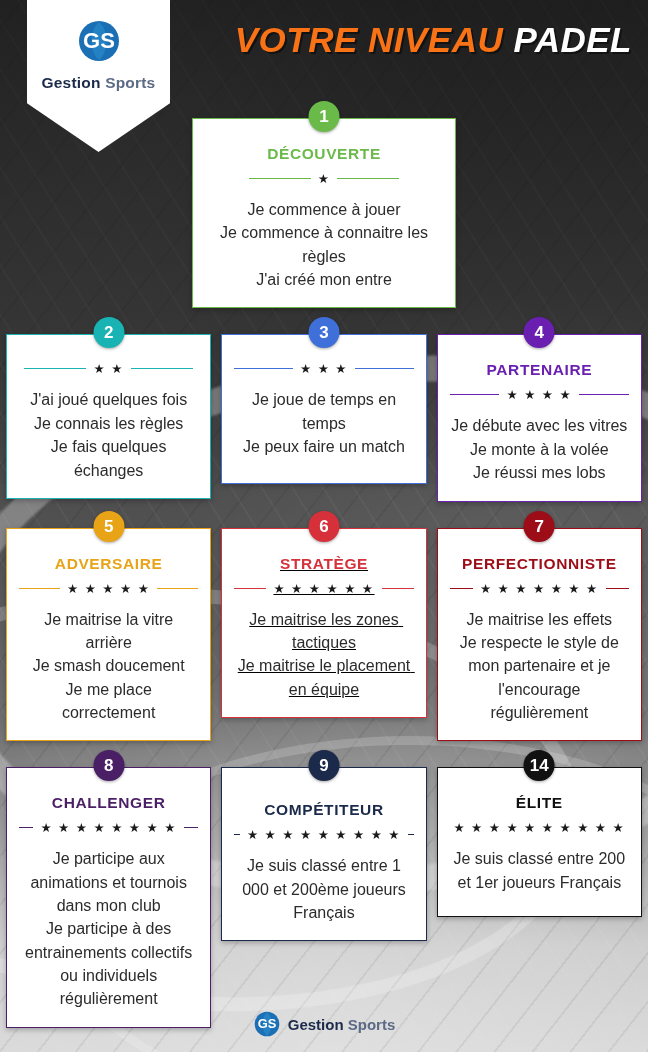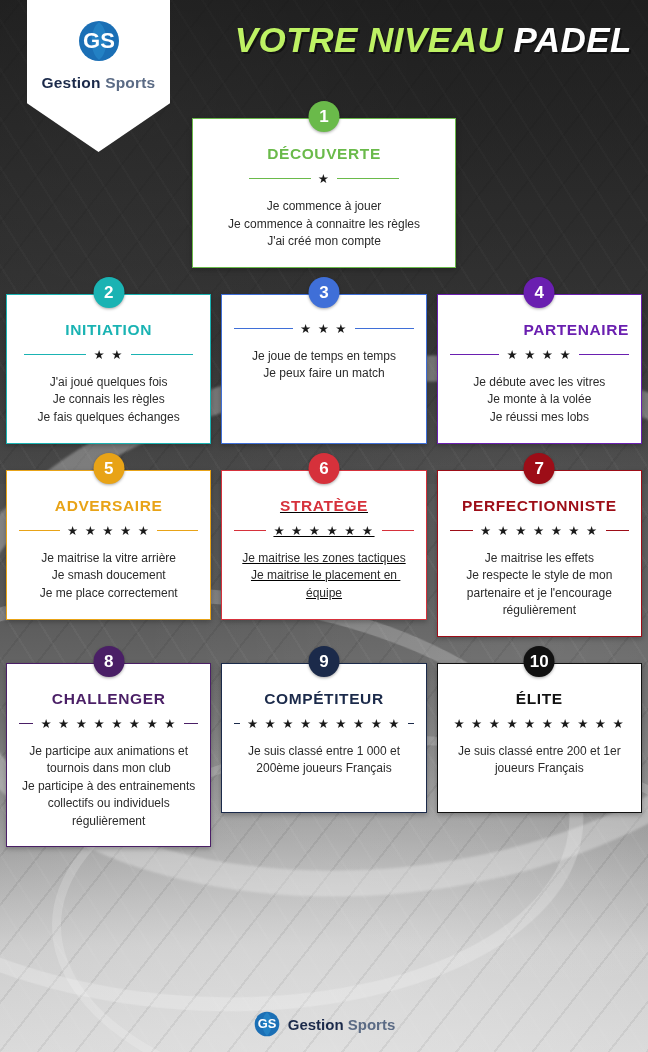--- a/index.html
+++ b/index.html
@@ -102,21 +102,21 @@
     text-align: right;
     font-family: "Liberation Sans", sans-serif;
     font-size: 35px;
     font-style: italic;
     font-weight: bold;
     letter-spacing: 0.5px;
     color: #ffffff;
     text-shadow: 2px 2px 0 rgba(0,0,0,0.45);
     white-space: nowrap;
   }
-  #title .t-grey { color: #bef264; margin-left: 39px; }
+  #title .t-grey { color: #f97316; margin-left: 39px; }
 
   
   #levels {
     position: relative;
     z-index: 3;
     padding: 0 6px;
   }
   .row {
     display: flex;
     justify-content: center;
@@ -176,21 +176,21 @@
     height: 1px;
     max-width: 62px;
   }
   .stars {
     font-size: 12.5px;
     letter-spacing: 1.5px;
     color: #1a1a1a;
     white-space: nowrap;
   }
   .desc {
-    font-size: 12px;
+    font-size: 16px;
     line-height: 1.46;
     color: #2b2b2b;
   }
   .desc div { white-space: pre-wrap; }
 
   
   #footer {
     position: absolute;
     left: 0; right: 0; bottom: 14px;
     z-index: 3;
@@ -238,31 +238,30 @@
       <div class="card" style="border-color: rgb(106, 186, 74);">
         <h3 style="color: rgb(106, 186, 74);">DÉCOUVERTE</h3>
         <div class="stars-row">
           <span class="rule" style="background: rgb(106, 186, 74);"></span>
           <span class="stars">★</span>
           <span class="rule" style="background: rgb(106, 186, 74);"></span>
         </div>
         <div class="desc">
           <div>Je commence à jouer</div>
           <div>Je commence à connaitre les règles</div>
-          <div>J'ai créé mon compte</div>
+          <div>J'ai créé mon entre</div>
         </div>
       </div>
     </div>
   </div>
 
   <div class="row row-2">
     <div class="card-wrap">
       <div class="badge" style="background: rgb(26, 179, 179);">2</div>
       <div class="card" style="border-color: rgb(26, 179, 179);">
-        <h3 style="color: rgb(26, 179, 179);">INITIATION</h3>
         <div class="stars-row">
           <span class="rule" style="background: rgb(26, 179, 179);"></span>
           <span class="stars">★ ★</span>
           <span class="rule" style="background: rgb(26, 179, 179);"></span>
         </div>
         <div class="desc">
           <div>J'ai joué quelques fois</div>
           <div>Je connais les règles</div>
           <div>Je fais quelques échanges</div>
         </div>
@@ -280,21 +279,21 @@
         <div class="desc">
           <div>Je joue de temps en temps</div>
           <div>Je peux faire un match</div>
         </div>
       </div>
     </div>
 
     <div class="card-wrap">
       <div class="badge" style="background: rgb(106, 31, 176);">4</div>
       <div class="card" style="border-color: rgb(106, 31, 176);">
-        <h3 style="color: rgb(106, 31, 176); text-align: right;">PARTENAIRE</h3>
+        <h3 style="color: rgb(106, 31, 176);">PARTENAIRE</h3>
         <div class="stars-row">
           <span class="rule" style="background: rgb(106, 31, 176);"></span>
           <span class="stars">★ ★ ★ ★</span>
           <span class="rule" style="background: rgb(106, 31, 176);"></span>
         </div>
         <div class="desc">
           <div>Je débute avec les vitres</div>
           <div>Je monte à la volée</div>
           <div>Je réussi mes lobs</div>
         </div>
@@ -366,34 +365,34 @@
         <div class="desc">
           <div>Je participe aux animations et tournois dans mon club</div>
           <div>Je participe à des entrainements collectifs ou individuels régulièrement</div>
         </div>
       </div>
     </div>
 
     <div class="card-wrap">
       <div class="badge" style="background: rgb(27, 42, 74);">9</div>
       <div class="card" style="border-color: rgb(27, 42, 74);">
-        <h3 style="color: rgb(27, 42, 74);">COMPÉTITEUR</h3>
+        <h3 style="color: rgb(27, 42, 74); margin-top: 7px;">COMPÉTITEUR</h3>
         <div class="stars-row">
           <span class="rule" style="background: rgb(27, 42, 74);"></span>
           <span class="stars">★ ★ ★ ★ ★ ★ ★ ★ ★</span>
           <span class="rule" style="background: rgb(27, 42, 74);"></span>
         </div>
         <div class="desc">
           <div>Je suis classé entre 1 000 et 200ème joueurs Français</div>
         </div>
       </div>
     </div>
 
     <div class="card-wrap">
-      <div class="badge" style="background: rgb(17, 17, 17);">10</div>
+      <div class="badge" style="background: rgb(17, 17, 17);">14</div>
       <div class="card" style="border-color: rgb(17, 17, 17);">
         <h3 style="color: rgb(17, 17, 17);">ÉLITE</h3>
         <div class="stars-row">
           <span class="stars">★ ★ ★ ★ ★ ★ ★ ★ ★ ★</span>
         </div>
         <div class="desc">
           <div>Je suis classé entre 200 et 1er joueurs Français</div>
         </div>
       </div>
     </div>

